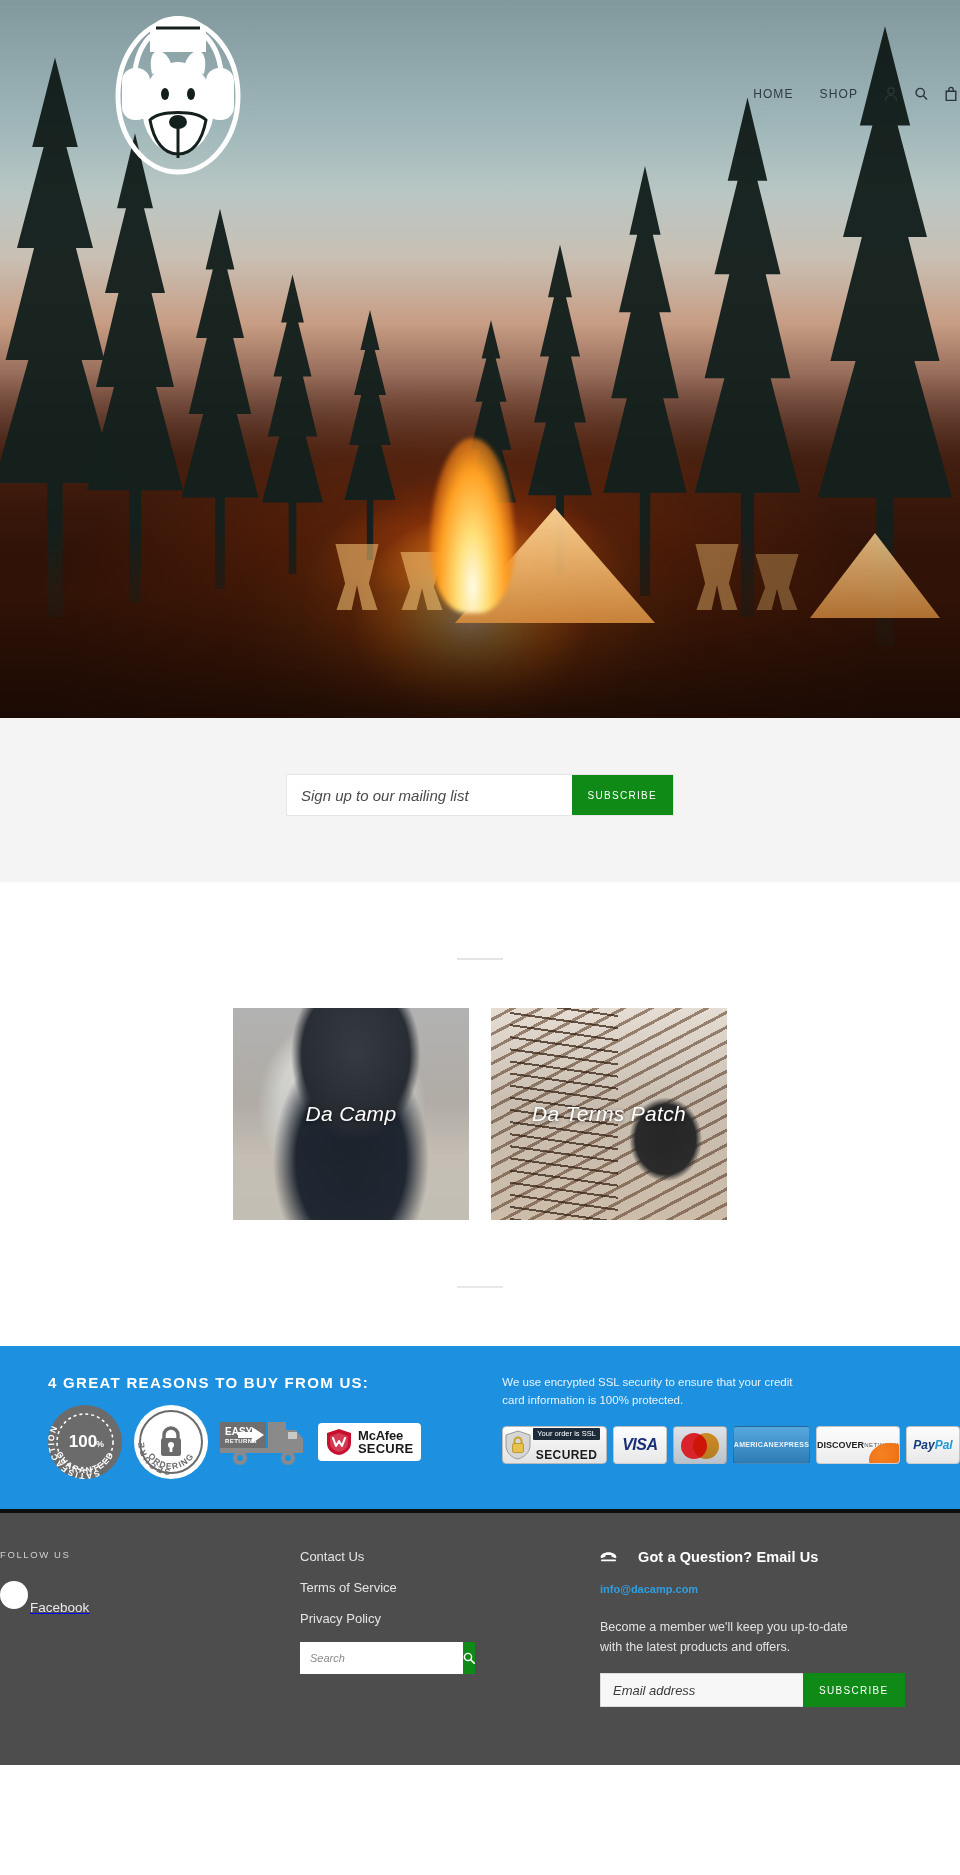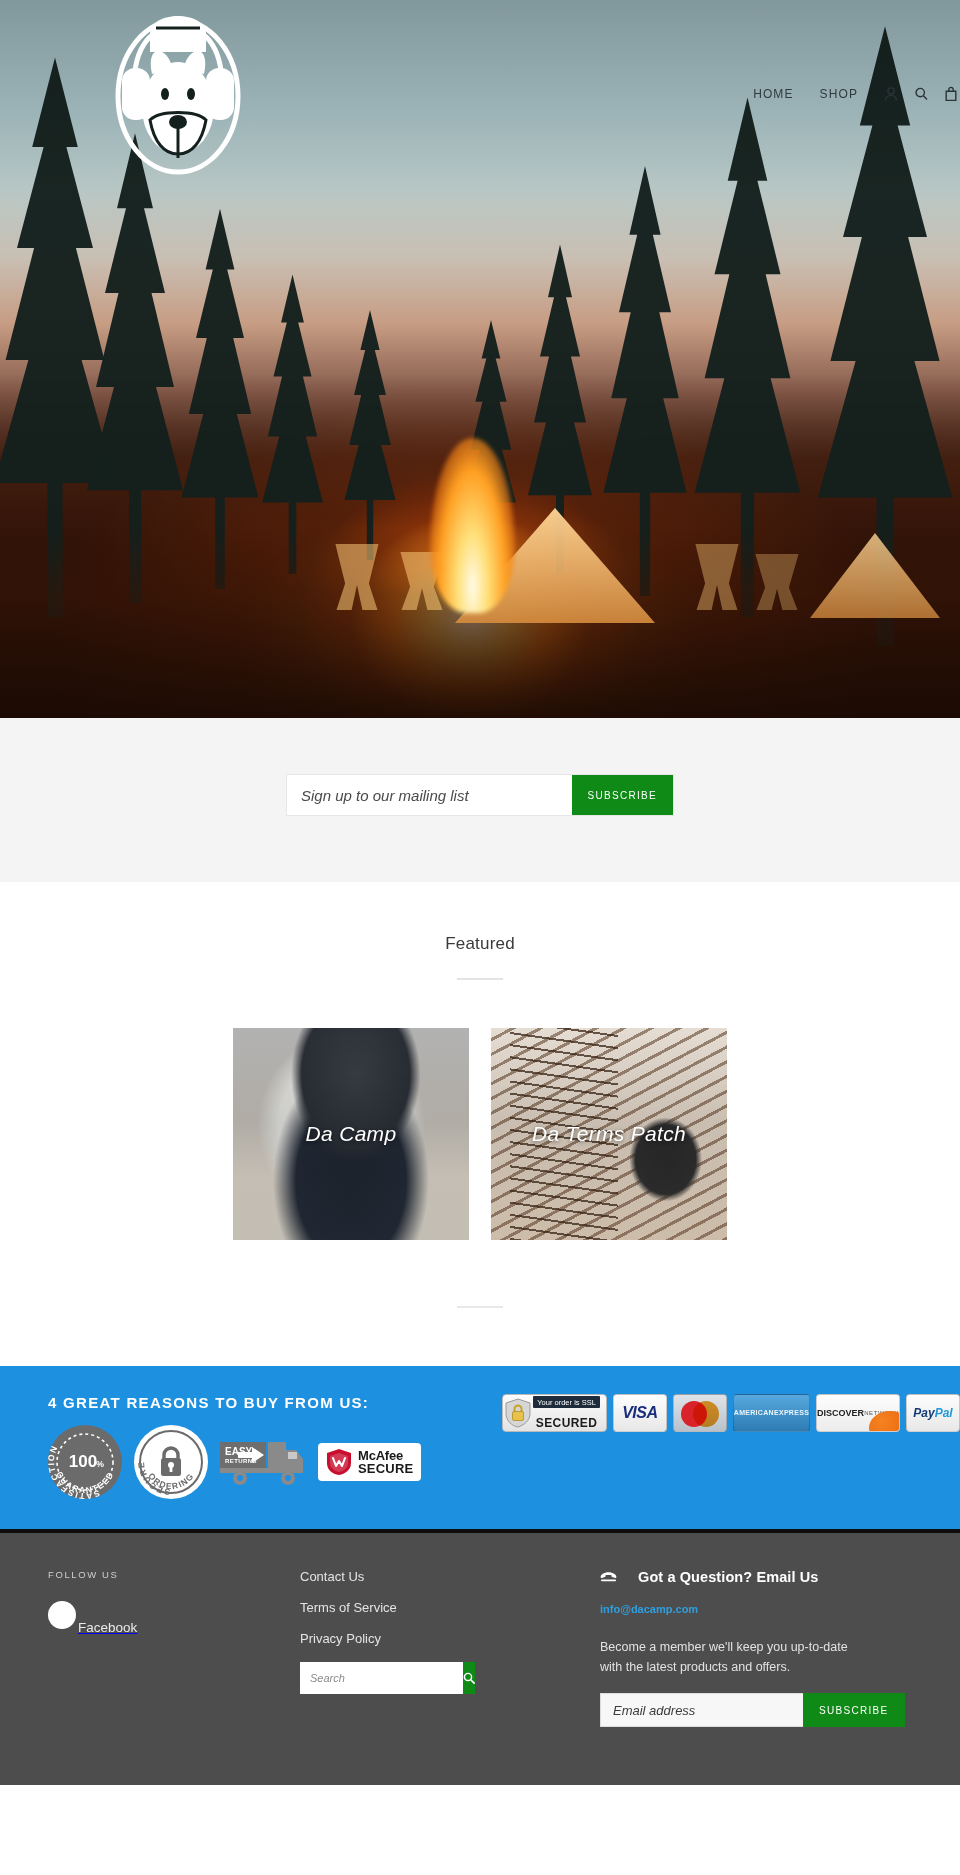--- a/index.html
+++ b/index.html
@@ -306,21 +306,21 @@
   .cc.discover::after { content:""; position:absolute; right:-12px; bottom:-14px; width:42px; height:34px; background: radial-gradient(circle at 30% 30%, #f58220, #e8600a); border-radius:50%; }
   .cc.paypal { background: linear-gradient(to bottom,#fdfdfd,#e8e8e8); color:#123b78; font-style: italic; font-size: 12px; font-weight:700; }
   .cc.paypal i { color:#2199d6; font-style: italic; }
 
   
   .footer {
     background: #4d4d4d;
     padding: 36px 0 58px 0;
     display: flex;
   }
-  .f-col1 { width: 300px; padding-left: 48px; }
+  .f-col1 { width: 300px; }
   .f-col2 { width: 300px; }
   .f-col3 { flex: 1; padding-right: 28px; }
   .f-head {
     color: #cfcfcf; font-size: 9.5px; letter-spacing: 1.6px;
     margin-bottom: 14px; text-transform: uppercase;
   }
   .social { display: flex; align-items: center; }
   .social-dot {
     width: 28px; height: 28px; border-radius: 50%;
     background: #ffffff; display:inline-block;
@@ -437,21 +437,20 @@
   </div>
 
   <section class="news-strip">
     <form class="news-inner">
       <input class="news-input" type="email" placeholder="Sign up to our mailing list" style="">
       <button class="btn-green" type="submit">SUBSCRIBE</button>
     </form>
   </section>
 
   <section class="featured">
-    <h2 class="featured-title">Featured</h2>
     <div class="title-rule"></div>
 
     <div class="cards">
       <a class="card" href="#">
         <span class="card-art art-2"></span>
         <span class="card-shade"></span>
         <span class="card-label">Da Camp</span>
       </a>
       <a class="card" href="#">
         <span class="card-art art-3"></span>
@@ -531,20 +530,21 @@
           </svg>
           <span class="mc-txt">
             <span class="a">McAfee</span>
             <span class="b">SECURE</span>
           </span>
         </div>
       </div>
     </div>
 
     <div class="trust-right">
+      <div class="trust-p">We use encrypted SSL security to ensure that your credit card information is 100% protected.</div>
       <div class="pay-row">
 
         <div class="ssl-badge">
           <svg class="ssl-shield" viewBox="0 0 26 30" xmlns="http://www.w3.org/2000/svg">
             <path d="M13 1 L25 5 v10 c0 8-6 12-12 14 C7 28 1 23 1 15 V5 Z" fill="#d6d6d6" stroke="#9a9a9a" stroke-width="1"></path>
             <path d="M9.5 14 v-3 a3.5 3.5 0 0 1 7 0 v3" fill="none" stroke="#c9a227" stroke-width="2"></path>
             <rect x="7.5" y="13.5" width="11" height="9" rx="1.6" fill="#e8c24a" stroke="#b08d1c" stroke-width=".8"></rect>
           </svg>
           <span class="ssl-txt">
             <span class="top">Your order is SSL</span>

